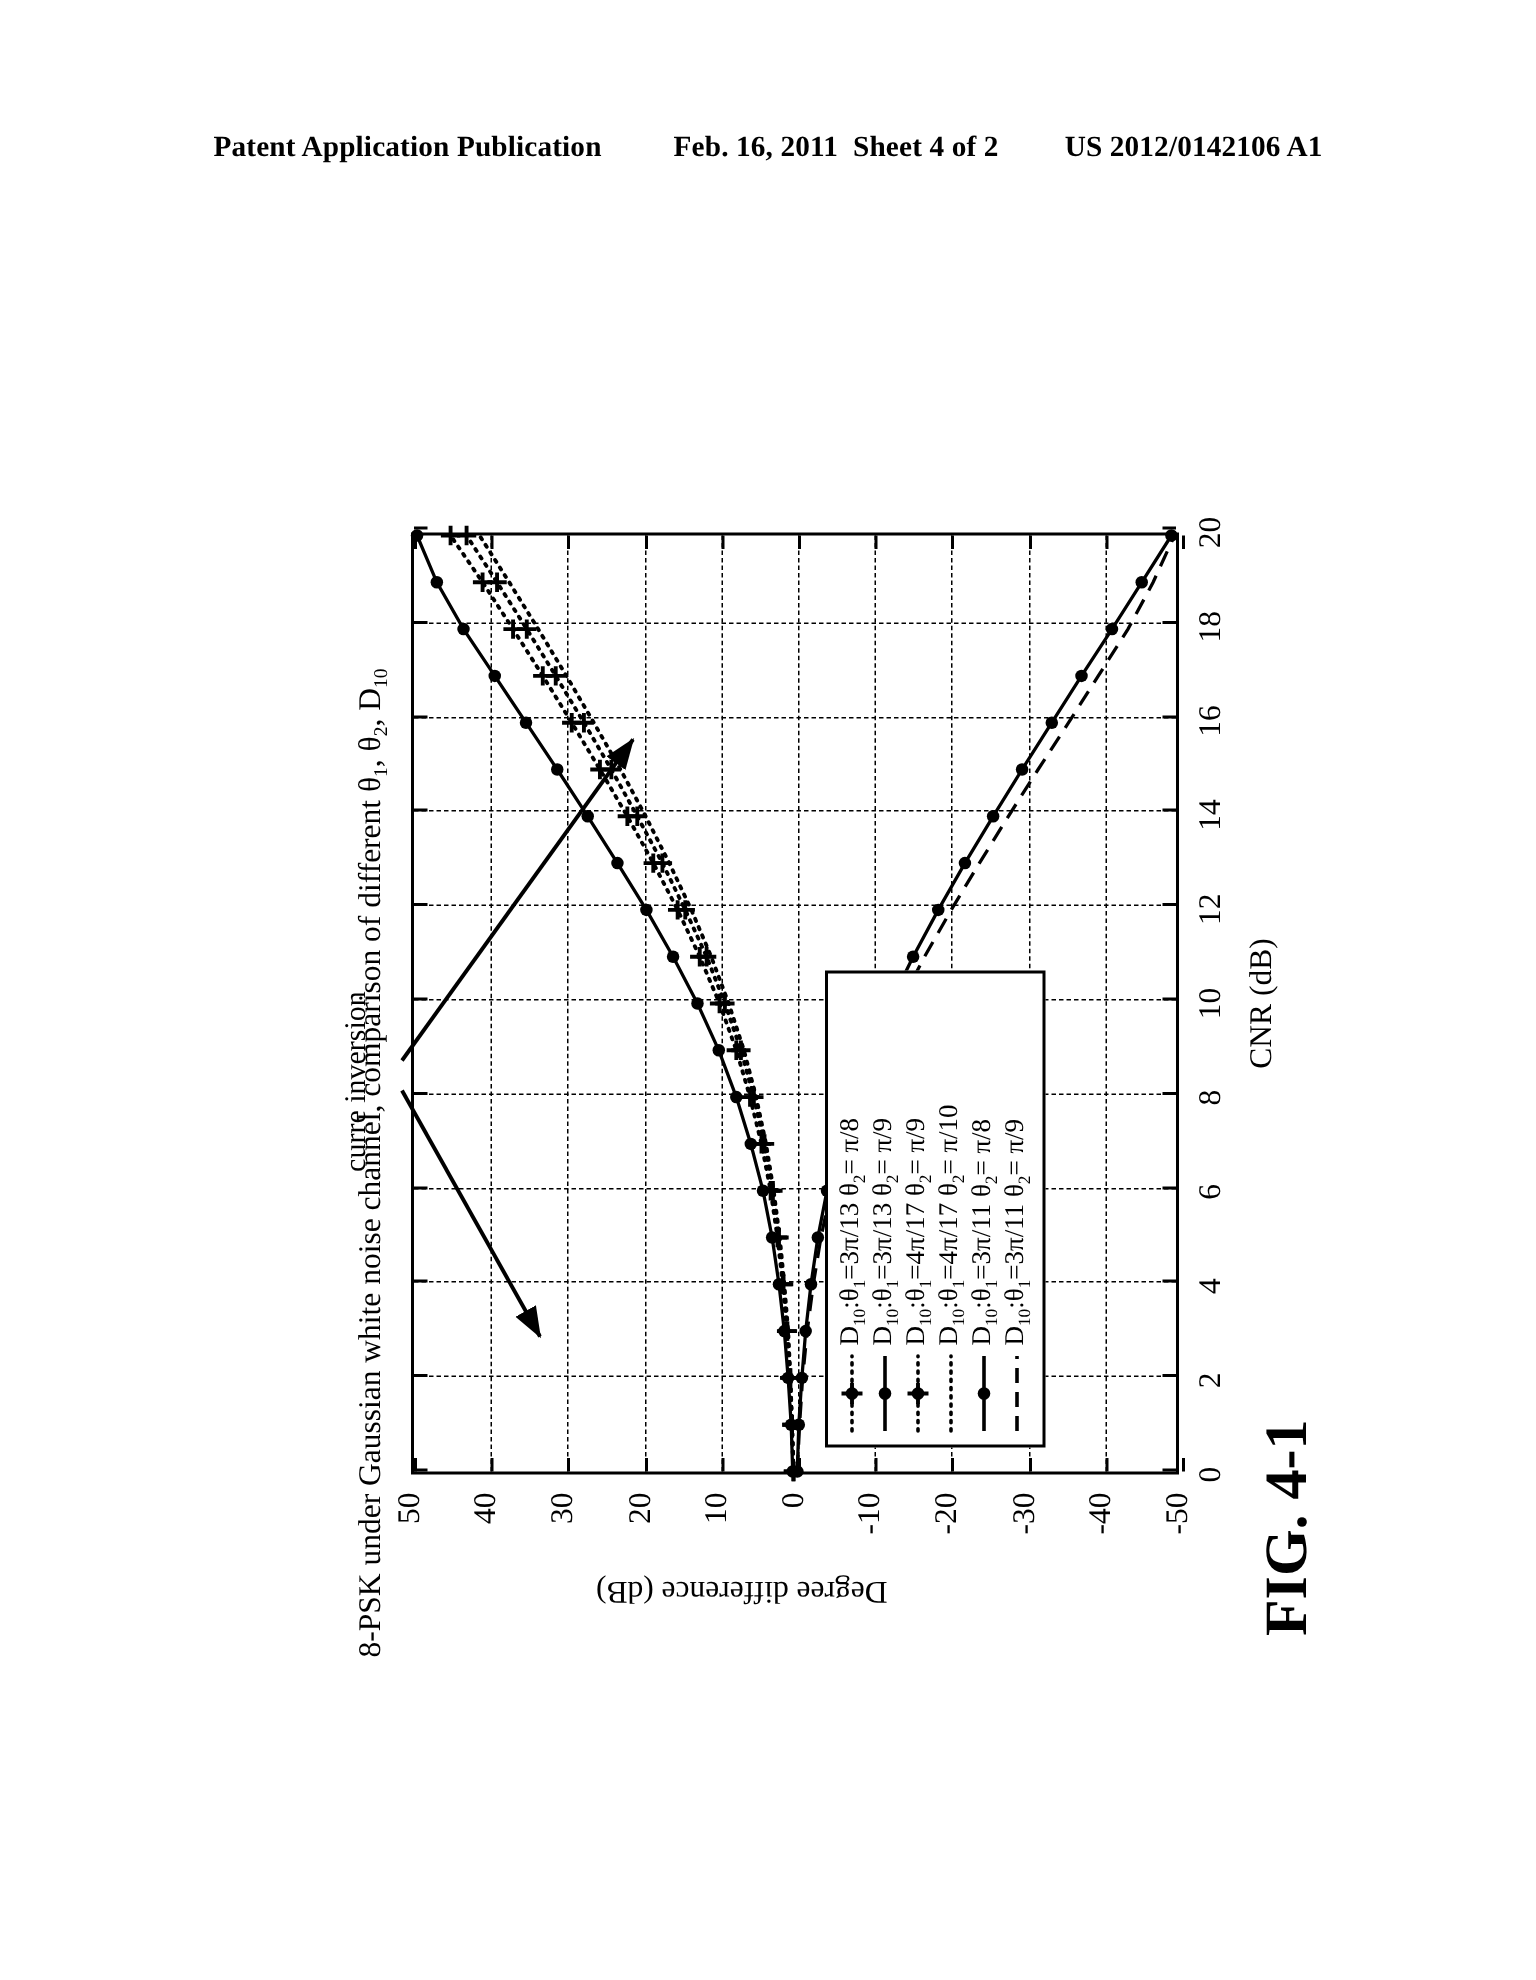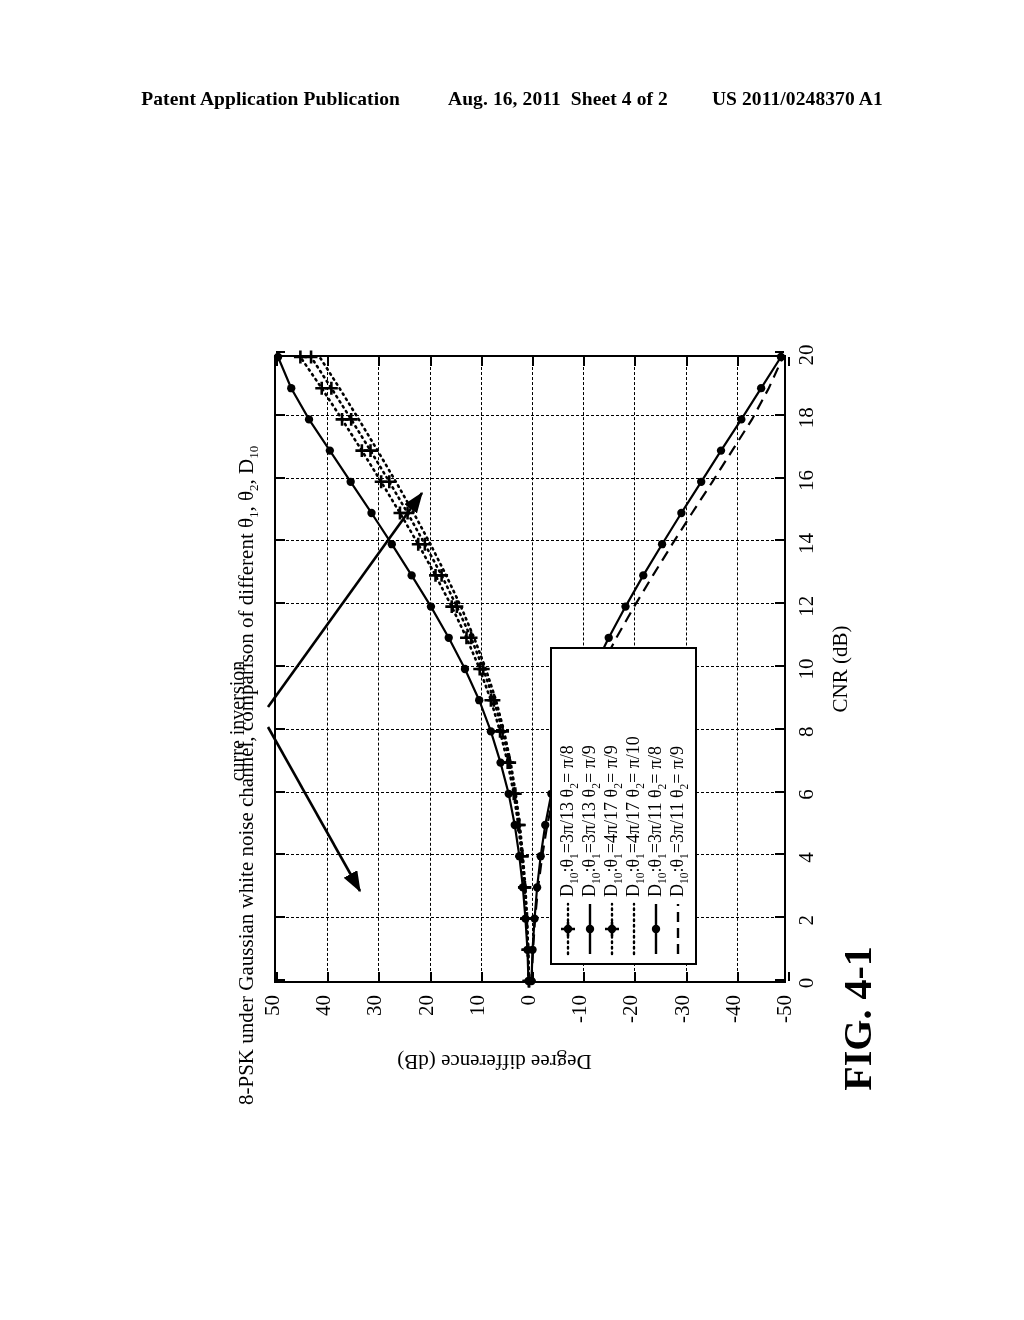--- a/index.html
+++ b/index.html
@@ -119,23 +119,23 @@
     transform:rotate(-90deg) translate(-300px,345px);
     font-size:40px; font-weight:bold; text-align:center;
     white-space:nowrap;
   }
 </style>
 </head>
 <body>
 
 <div id="patent-header">
   <span class="h-pub">Patent Application Publication</span>
-  <span class="h-date">Aug. 16, 2011</span>
+  <span class="h-date">Feb. 16, 2011</span>
   <span class="h-sheet">Sheet 4 of 2</span>
-  <span class="h-num">US 2011/0248370 A1</span>
+  <span class="h-num">US 2012/0142106 A1</span>
 </div>
 
 <div id="figure-stage">
 
   <div id="chart-title">8-PSK under Gaussian white noise channel, comparison of different θ<sub>1</sub>, θ<sub>2</sub>, D<sub>10</sub></div>
 
   <div id="plot-frame">
     <div id="gridlines">
         <div class="grid-v" style="left: 62.8px;"></div>
         <div class="grid-v" style="left: 125.6px;"></div>

